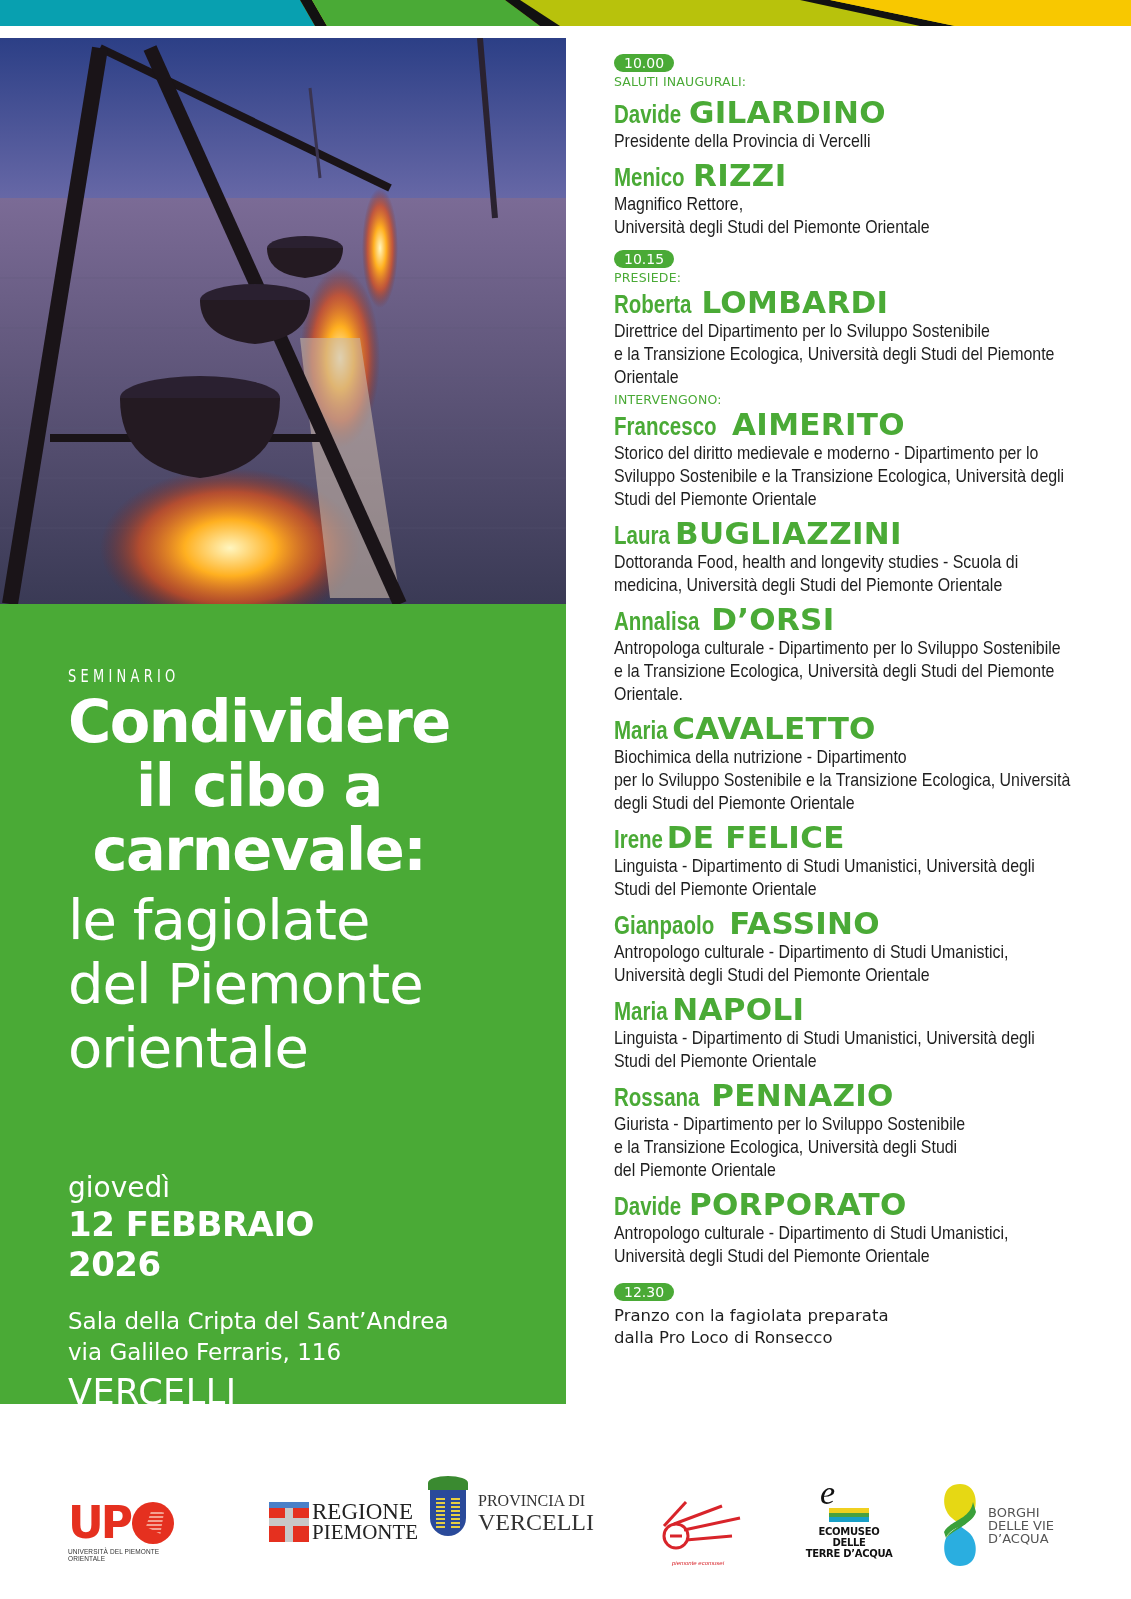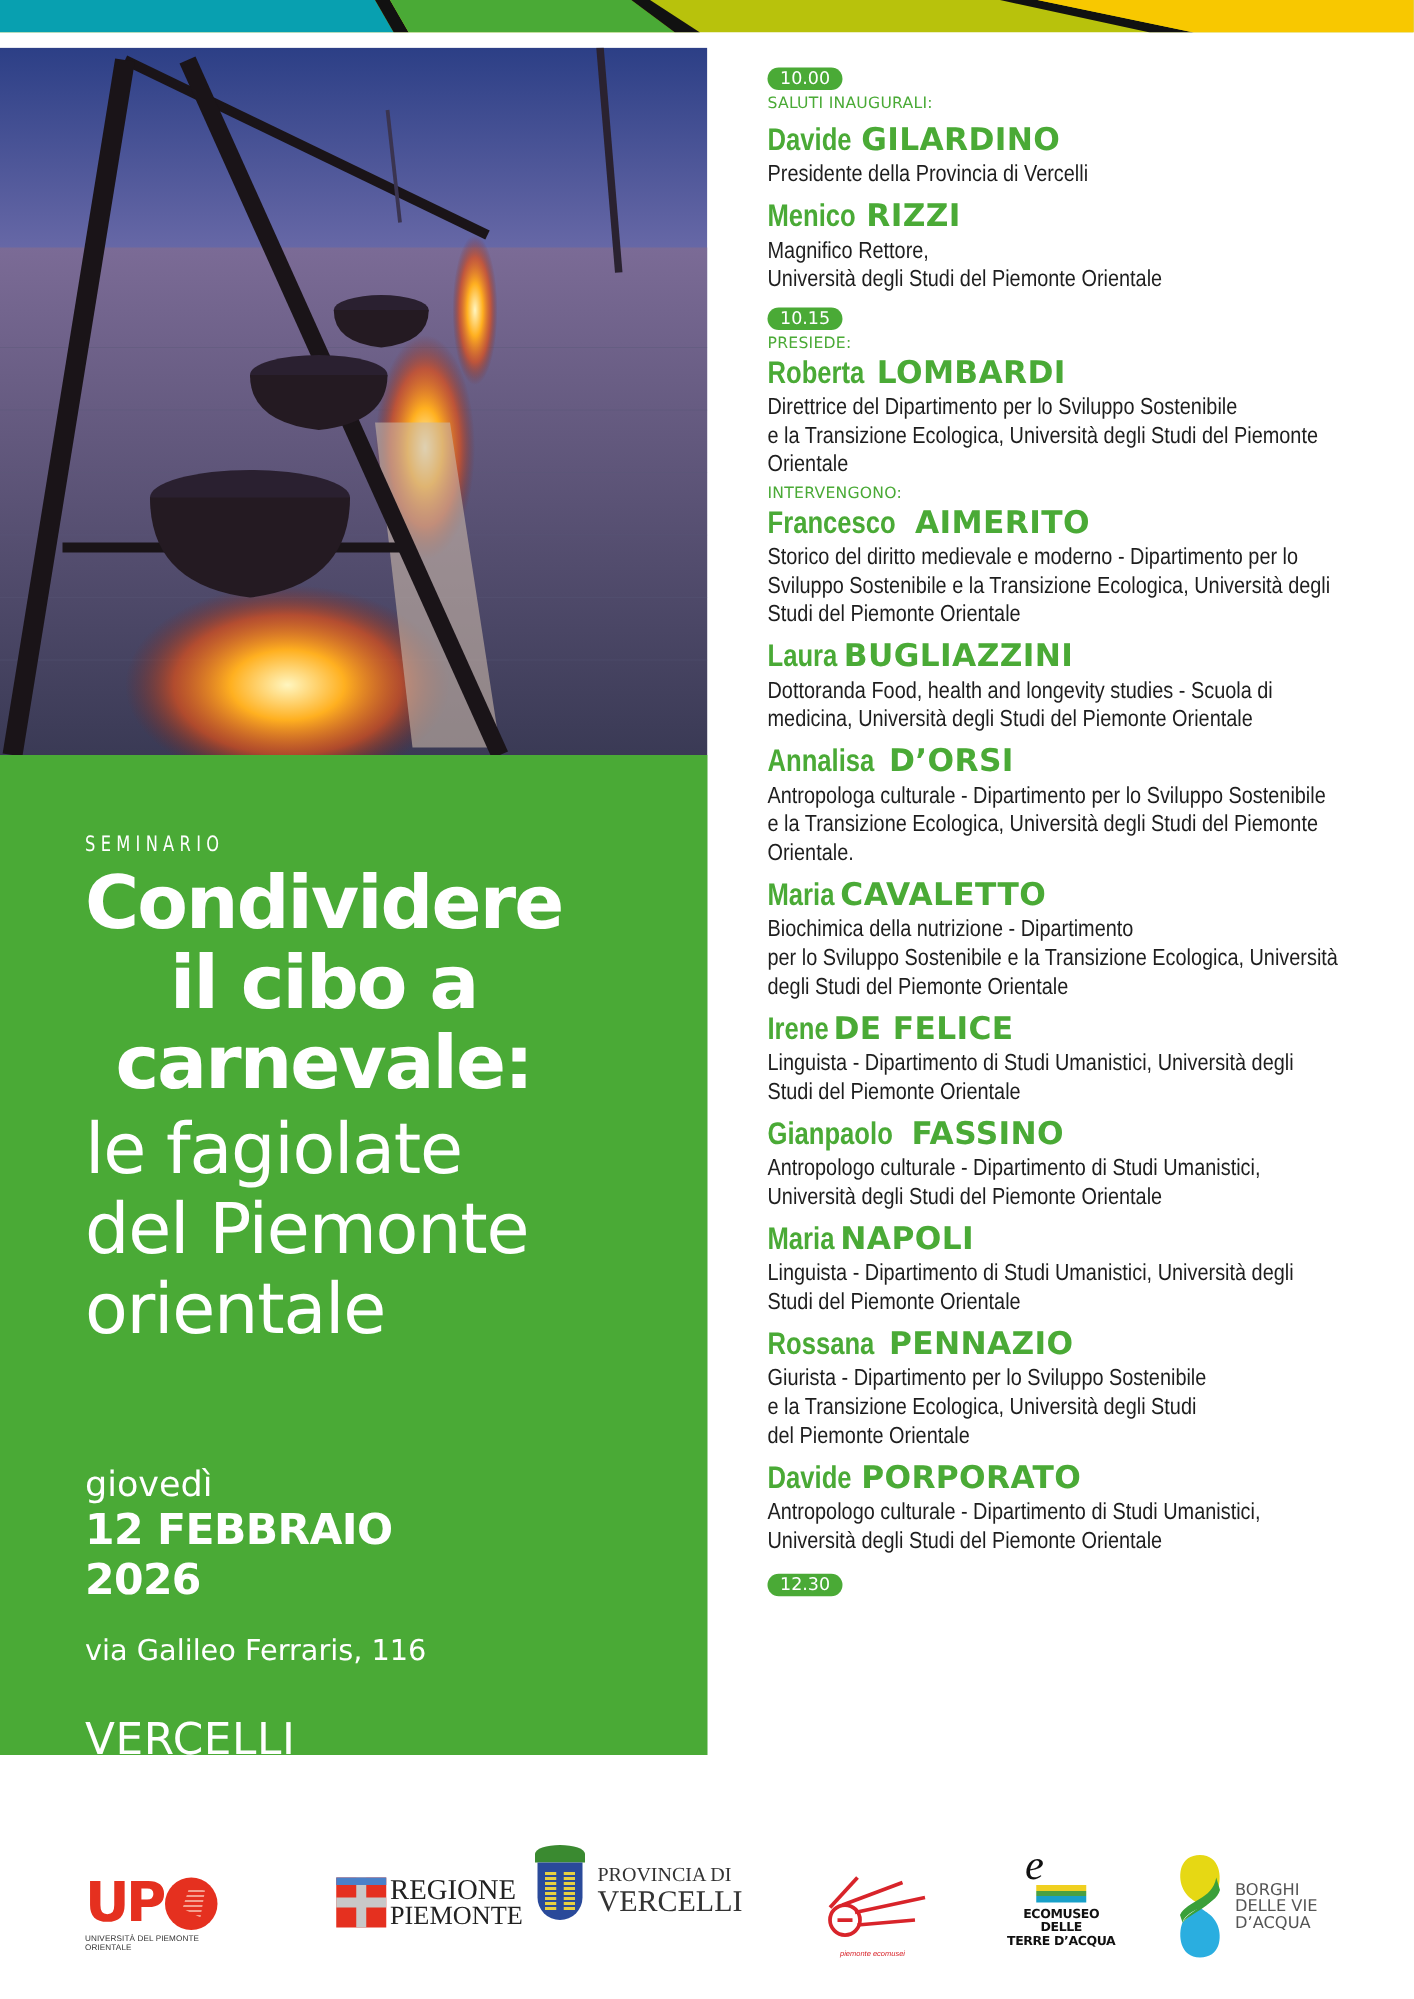--- a/index.html
+++ b/index.html
@@ -24,21 +24,21 @@
   .venue { position: absolute; left: 68px; top: 702px; font-family: "DejaVu Sans", sans-serif; font-size: 23px; line-height: 31px; }
   .city { position: absolute; left: 68px; top: 768px; font-family: "DejaVu Sans", sans-serif; font-size: 35px; line-height: 40px; letter-spacing: 0.5px; }
 
   
   .program { position: absolute; left: 614px; top: 54px; width: 470px; }
   .pill { display: inline-block; background: #4aaa36; color: #fff; font-family: "DejaVu Sans", sans-serif; font-size: 14px; line-height: 18px; padding: 0 10px; border-radius: 10px; }
   .label { color: #4aaa36; font-family: "DejaVu Sans", sans-serif; font-size: 12.5px; margin-top: 2px; letter-spacing: 0.2px; }
   .speaker { margin-top: 8px; }
   .name { color: #4aaa36; font-family: "Liberation Sans Narrow", "Liberation Sans", sans-serif; font-size: 25px; line-height: 30px; white-space: nowrap; }
   .name .first { font-weight: bold; display: inline-block; transform: scaleX(0.82); transform-origin: left; margin-right: -14px; }
-  .name .last { font-family: "DejaVu Sans", sans-serif; font-weight: bold; font-size: 25px; letter-spacing: 0.3px; }
+  .name .last { font-family: "DejaVu Sans", sans-serif; font-weight: bold; font-size: 31px; letter-spacing: 0.3px; }
   .role { font-family: "Liberation Sans Narrow", "Liberation Sans", sans-serif; font-size: 18.5px; line-height: 23px; color: #1e1e1e; white-space: pre-line; transform: scaleX(0.86); transform-origin: left; width: 116%; }
   .lunch { font-family: "DejaVu Sans", sans-serif; font-size: 16.5px; line-height: 22px; color: #1e1e1e; white-space: pre-line; margin-top: 4px; }
 
   
   .logos { position: absolute; left: 0; top: 1476px; width: 1131px; height: 110px; }
   .logo { position: absolute; }
 </style>
 </head>
 <body>
 
@@ -114,20 +114,21 @@
     <div>le fagiolate</div>
     <div>del Piemonte</div>
     <div>orientale</div>
   </div>
   <div class="date-day">giovedì</div>
   <div class="date-bold">
     <div>12 FEBBRAIO</div>
     <div>2026</div>
   </div>
   <div class="venue">
+    <div>Sala della Cripta del Sant’Andrea</div>
     <div>via Galileo Ferraris, 116</div>
   </div>
   <div class="city">VERCELLI</div>
 </div>
 
 <div class="program">
   <div class="pill">10.00</div>
   <div class="label">SALUTI INAUGURALI:</div>
 
   <div class="speaker">
@@ -197,20 +198,22 @@
 del Piemonte Orientale</div>
   </div>
   <div class="speaker">
     <div class="name"><span class="first">Davide</span> <span class="last">PORPORATO</span></div>
     <div class="role">Antropologo culturale - Dipartimento di Studi Umanistici,
 Università degli Studi del Piemonte Orientale</div>
   </div>
 
   <div style="margin-top:16px">
     <div class="pill">12.30</div>
+    <div class="lunch">Pranzo con la fagiolata preparata
+dalla Pro Loco di Ronsecco</div>
   </div>
 </div>
 
 <div class="logos">
 
   <div class="logo" style="left:68px; top:24px; width:130px;">
     <div style="display:flex; align-items:center;">
       <span style="font-family:'DejaVu Sans',sans-serif; font-weight:bold; font-size:44px; color:#e5301f; letter-spacing:-3px; line-height:46px;">UP</span>
       <span style="display:inline-block; width:42px; height:42px; border-radius:50%; background:#e5301f; margin-left:2px; position:relative;">
         <span style="position:absolute; left:14px; top:8px; width:18px; height:24px; background:repeating-linear-gradient(0deg,#f4a090 0 2px,transparent 2px 4px); clip-path:polygon(30% 0,100% 10%,80% 100%,0 70%);"></span>

